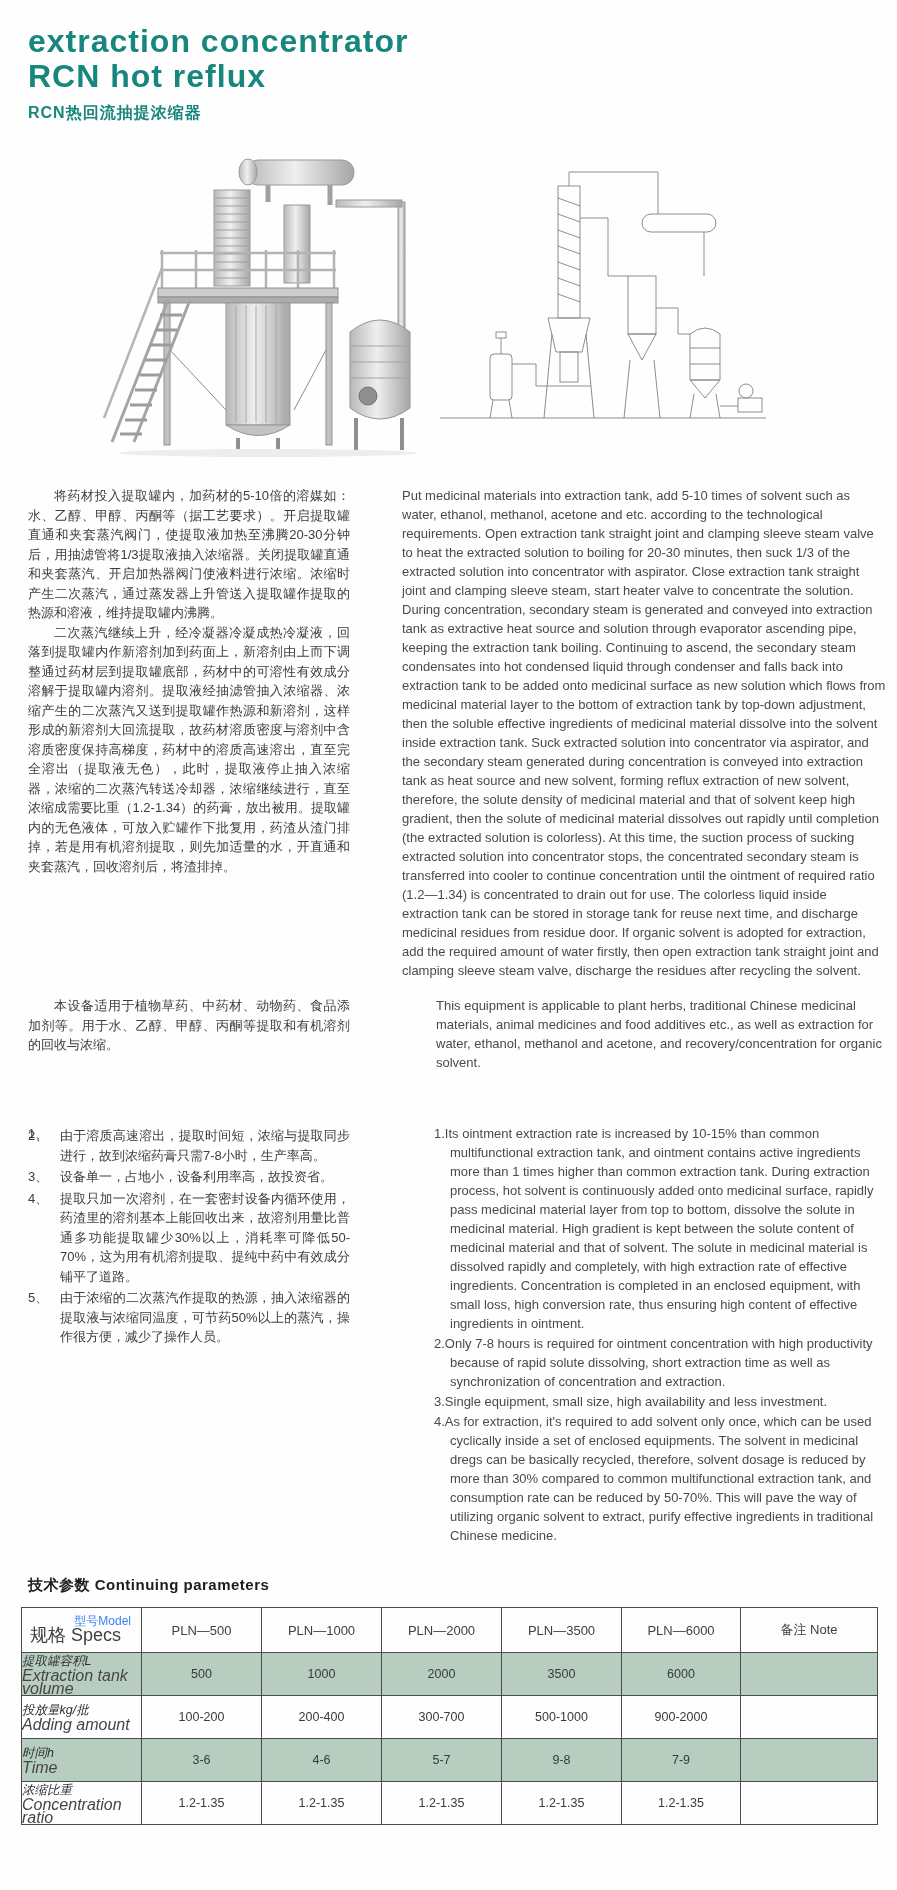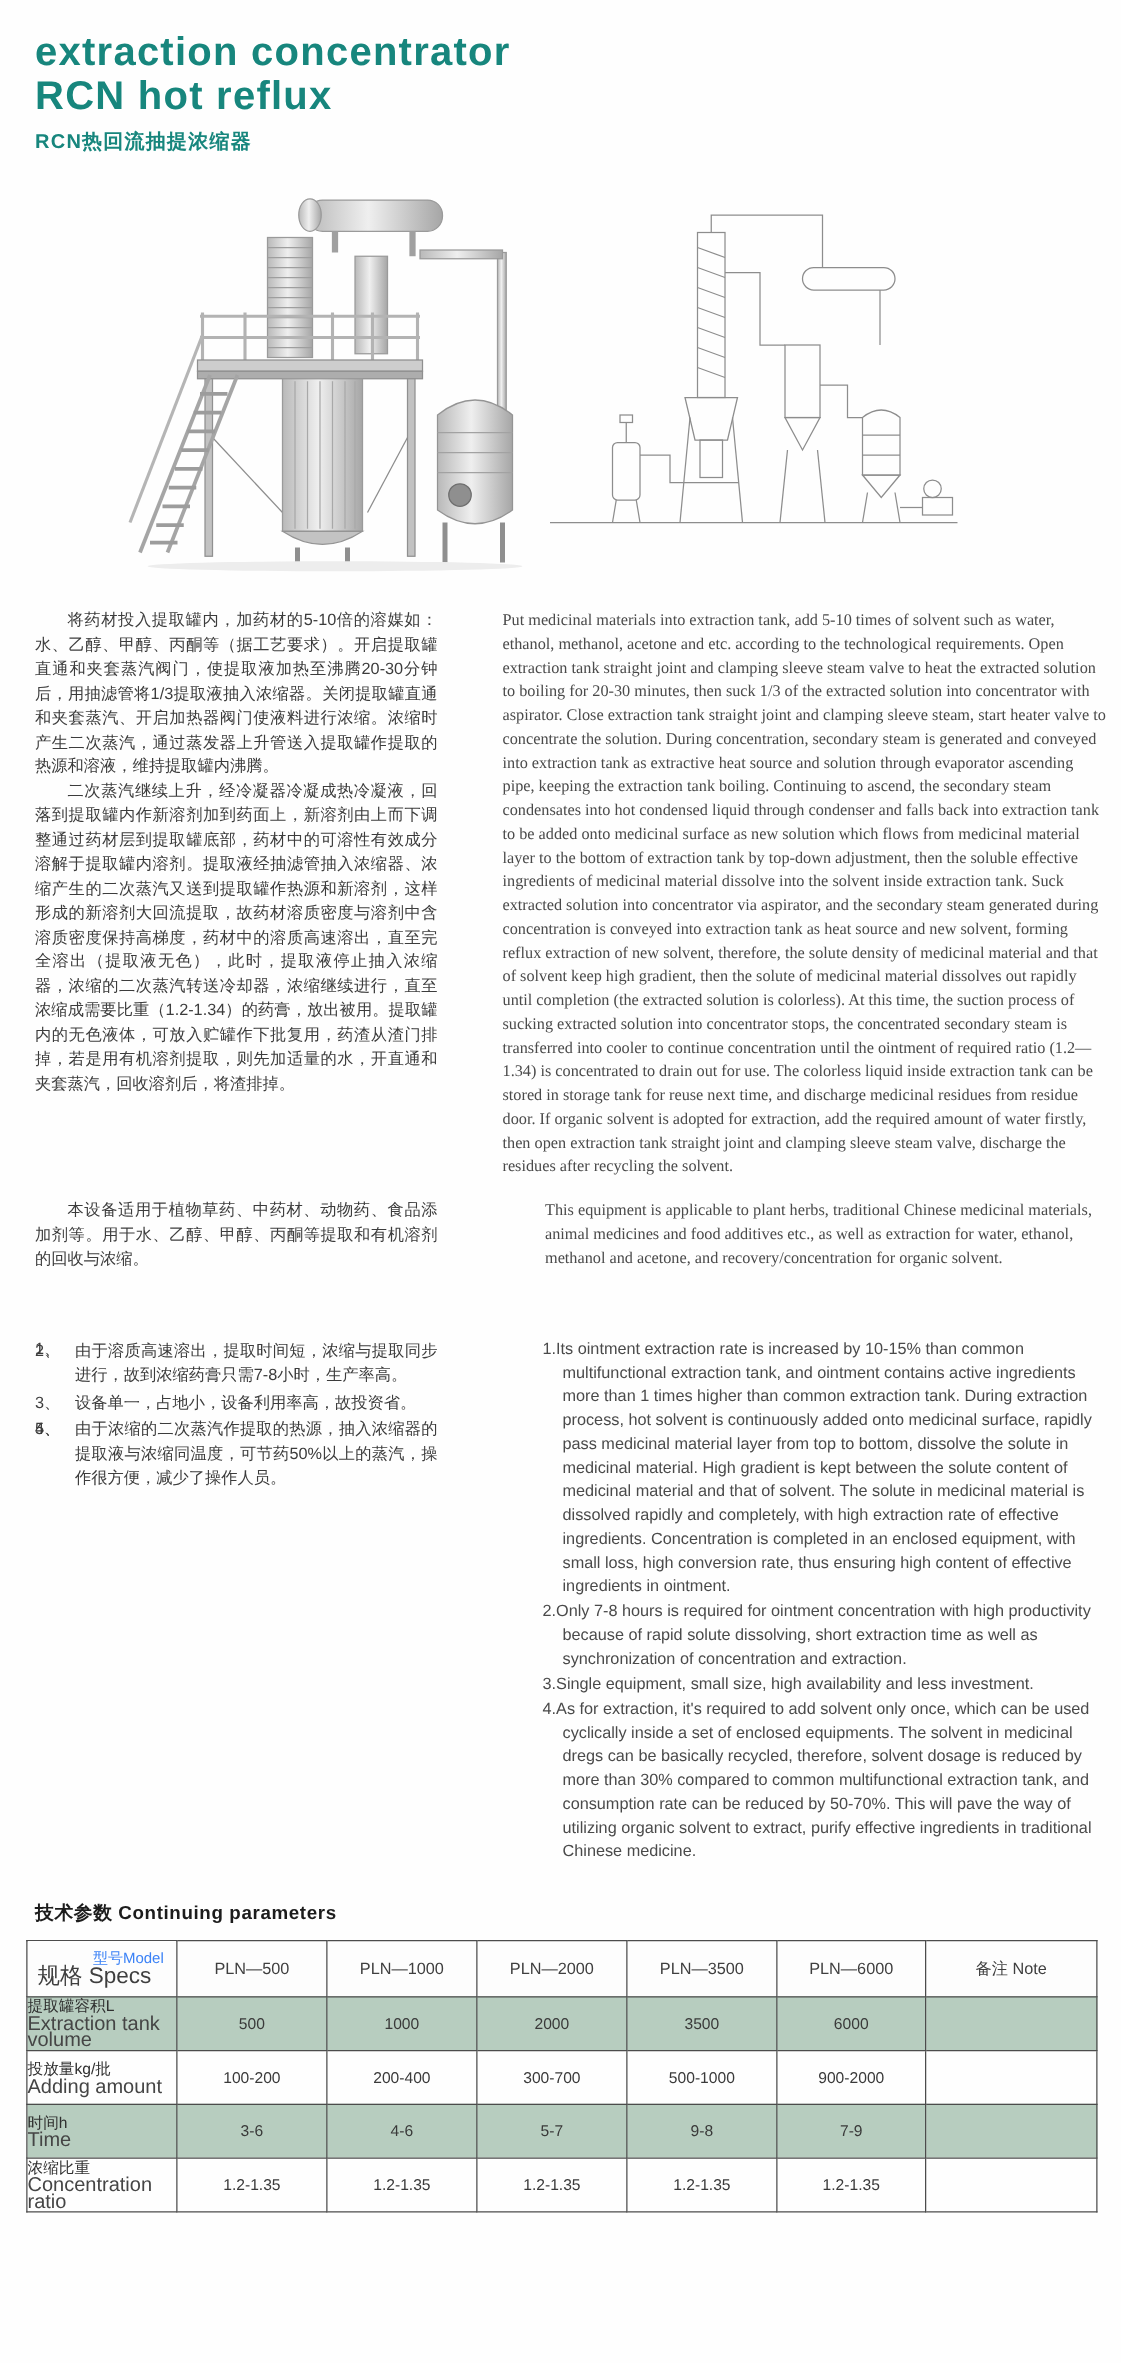--- a/index.html
+++ b/index.html
@@ -19,35 +19,35 @@
   
   .row { display:flex; padding-left:28px; align-items:flex-start; }
   .col-cn { width:322px; font-size:13px; line-height:19.5px; color:#3c3c3c; text-align:justify; }
   .col-en { width:484px; margin-left:52px; font-size:13px; line-height:19px; color:#4a4a4a; }
   .row-b .col-en { margin-left:86px; width:450px; }
   .row-b { margin-top:16px; }
   .row-c { margin-top:52px; }
   .row-c .col-en { margin-left:84px; width:452px; }
   .cn-para { text-indent:2em; margin:0 0 0 0; }
   .cn-para + .cn-para { margin-top:0; }
-  .en-para { margin:0;font-family:Liberation Serif, serif; }
+  .en-para { margin:0; }
 
   
   .feat-cn { position:relative; padding-left:32px; margin-bottom:2px; }
   .feat-cn .feat-num { position:absolute; left:0; top:0; }
   .feat-en { padding-left:16px; text-indent:-16px; margin-bottom:1px; }
 
   
   .params-heading { margin:30px 0 0 28px; font-size:15px; font-weight:bold; color:#1c1c1c; letter-spacing:0.5px; }
   table.params { border-collapse:collapse; table-layout:fixed; width:856px; margin:12px 0 0 21px; }
   table.params th, table.params td { border:1px solid #4c4c4c; padding:0; }
   table.params thead th { height:44px; font-weight:normal; font-size:13px; color:#3f3f3f; background:#fdfdfd; }
   table.params td { height:42px; }
   tr.green td { background:#b7cdbf; }
-  td.lab { padding-left:7px; }
+  td.lab { padding-left:7px;font-style:italic; }
   .lab-cn { font-size:12.5px; color:#2f2f2f; line-height:15px; }
   .lab-en { font-size:16px; color:#454545; line-height:13px; }
   td.val { text-align:center; font-size:12.5px; color:#3a3a3a; }
   th.corner { position:relative; background:
       linear-gradient(to bottom right, rgba(0,0,0,0) calc(50% - 0.6px), #4c4c4c calc(50% - 0.6px), #4c4c4c calc(50% + 0.6px), rgba(0,0,0,0) calc(50% + 0.6px)); }
   .corner-top { position:absolute; top:5px; right:10px; font-size:12px; color:#3b82f6; }
   .corner-bottom { position:absolute; bottom:5px; left:8px; font-size:18px; color:#3f3f3f; }
 
   svg .met { fill:url(#metgrad); stroke:#9a9a9a; stroke-width:1; }
   svg .thin { stroke:#8d8d8d; stroke-width:1; fill:none; }
@@ -226,21 +226,21 @@
     <div class="col-en">
       <p class="en-para">This equipment is applicable to plant herbs, traditional Chinese medicinal materials, animal medicines and food additives etc., as well as extraction for water, ethanol, methanol and acetone, and recovery/concentration for organic solvent.</p>
     </div>
   </div>
 
   <div class="row row-c">
     <div class="col-cn">
         <div class="feat-cn"><span class="feat-num">1、</span></div>
         <div class="feat-cn"><span class="feat-num">2、</span><span>由于溶质高速溶出，提取时间短，浓缩与提取同步进行，故到浓缩药膏只需7-8小时，生产率高。</span></div>
         <div class="feat-cn"><span class="feat-num">3、</span><span>设备单一，占地小，设备利用率高，故投资省。</span></div>
-        <div class="feat-cn"><span class="feat-num">4、</span></div>
+        <div class="feat-cn"><span class="feat-num">4、</span><span>提取只加一次溶剂，在一套密封设备内循环使用，药渣里的溶剂基本上能回收出来，故溶剂用量比普通多功能提取罐少30%以上，消耗率可降低50-70%，这为用有机溶剂提取、提纯中药中有效成分铺平了道路。</span></div>
         <div class="feat-cn"><span class="feat-num">5、</span><span>由于浓缩的二次蒸汽作提取的热源，抽入浓缩器的提取液与浓缩同温度，可节药50%以上的蒸汽，操作很方便，减少了操作人员。</span></div>
       </div>
     <div class="col-en">
         <div class="feat-en">1.Its ointment extraction rate is increased by 10-15% than common multifunctional extraction tank, and ointment contains active ingredients more than 1 times higher than common extraction tank. During extraction process, hot solvent is continuously added onto medicinal surface, rapidly pass medicinal material layer from top to bottom, dissolve the solute in medicinal material. High gradient is kept between the solute content of medicinal material and that of solvent. The solute in medicinal material is dissolved rapidly and completely, with high extraction rate of effective ingredients. Concentration is completed in an enclosed equipment, with small loss, high conversion rate, thus ensuring high content of effective ingredients in ointment.</div>
         <div class="feat-en">2.Only 7-8 hours is required for ointment concentration with high productivity because of rapid solute dissolving, short extraction time as well as synchronization of concentration and extraction.</div>
         <div class="feat-en">3.Single equipment, small size, high availability and less investment.</div>
         <div class="feat-en">4.As for extraction, it's required to add solvent only once, which can be used cyclically inside a set of enclosed equipments. The solvent in medicinal dregs can be basically recycled, therefore, solvent dosage is reduced by more than 30% compared to common multifunctional extraction tank, and consumption rate can be reduced by 50-70%. This will pave the way of utilizing organic solvent to extract, purify effective ingredients in traditional Chinese medicine.</div>
       </div>
   </div>
 

